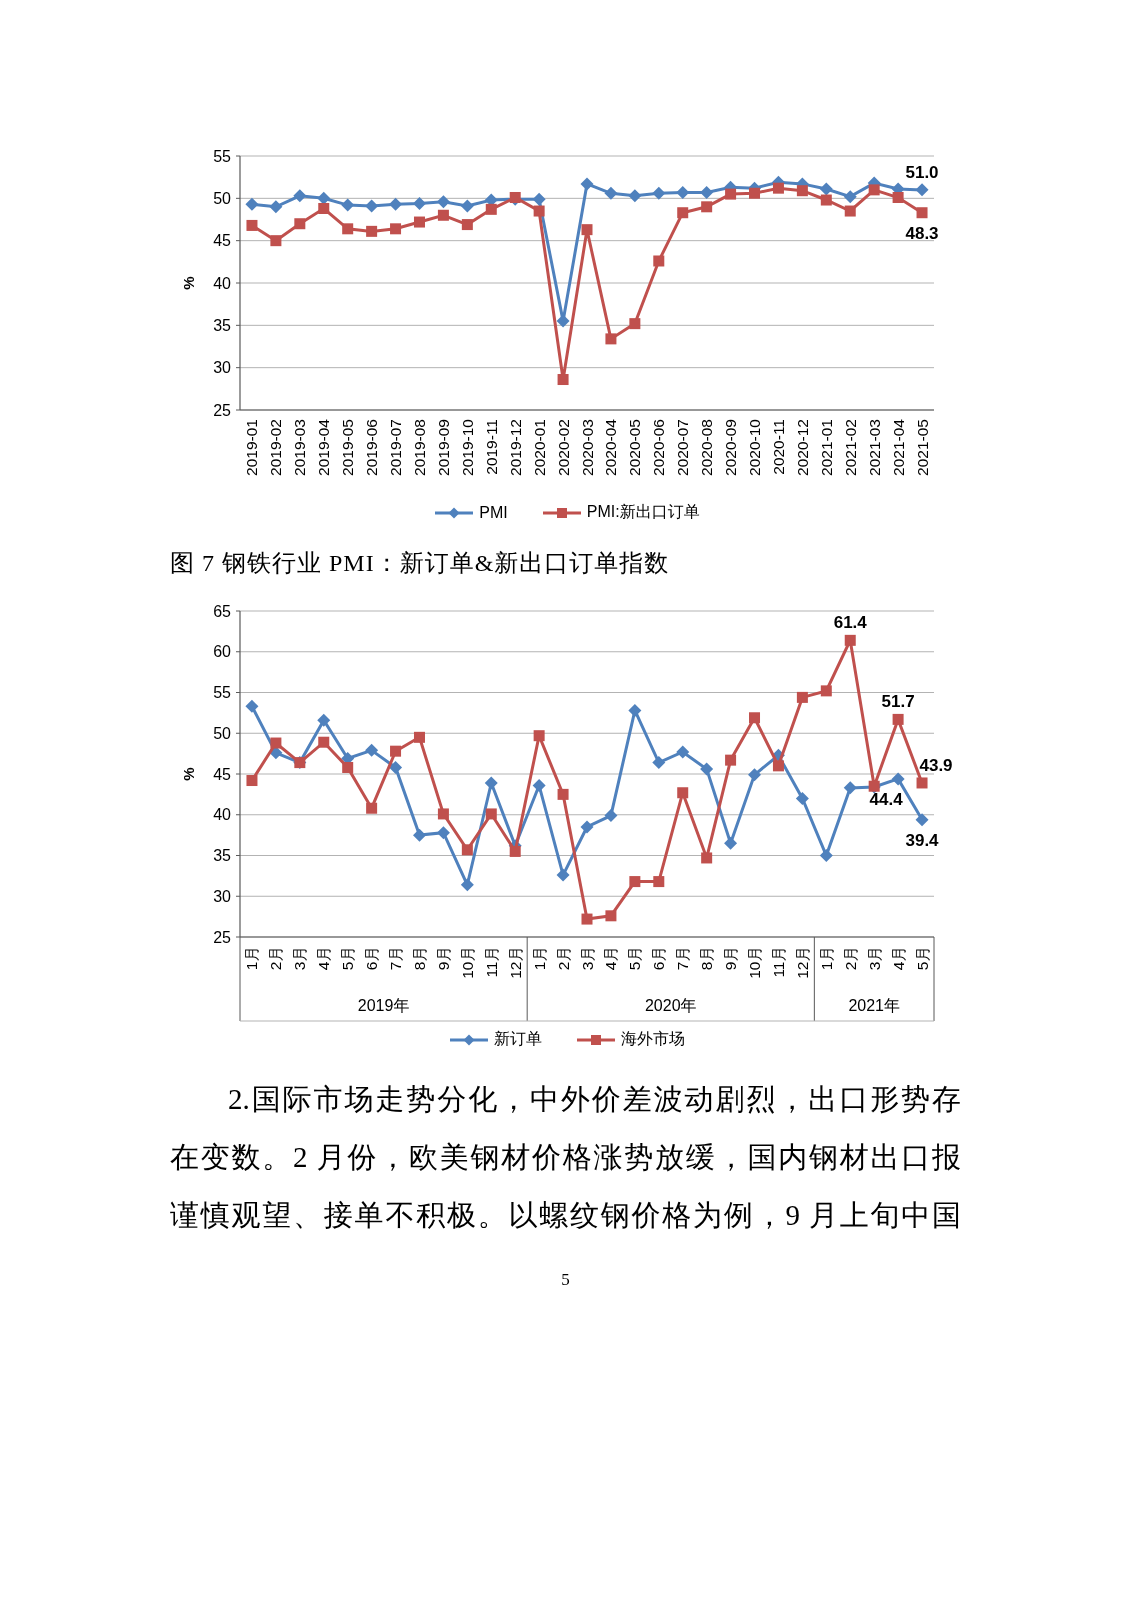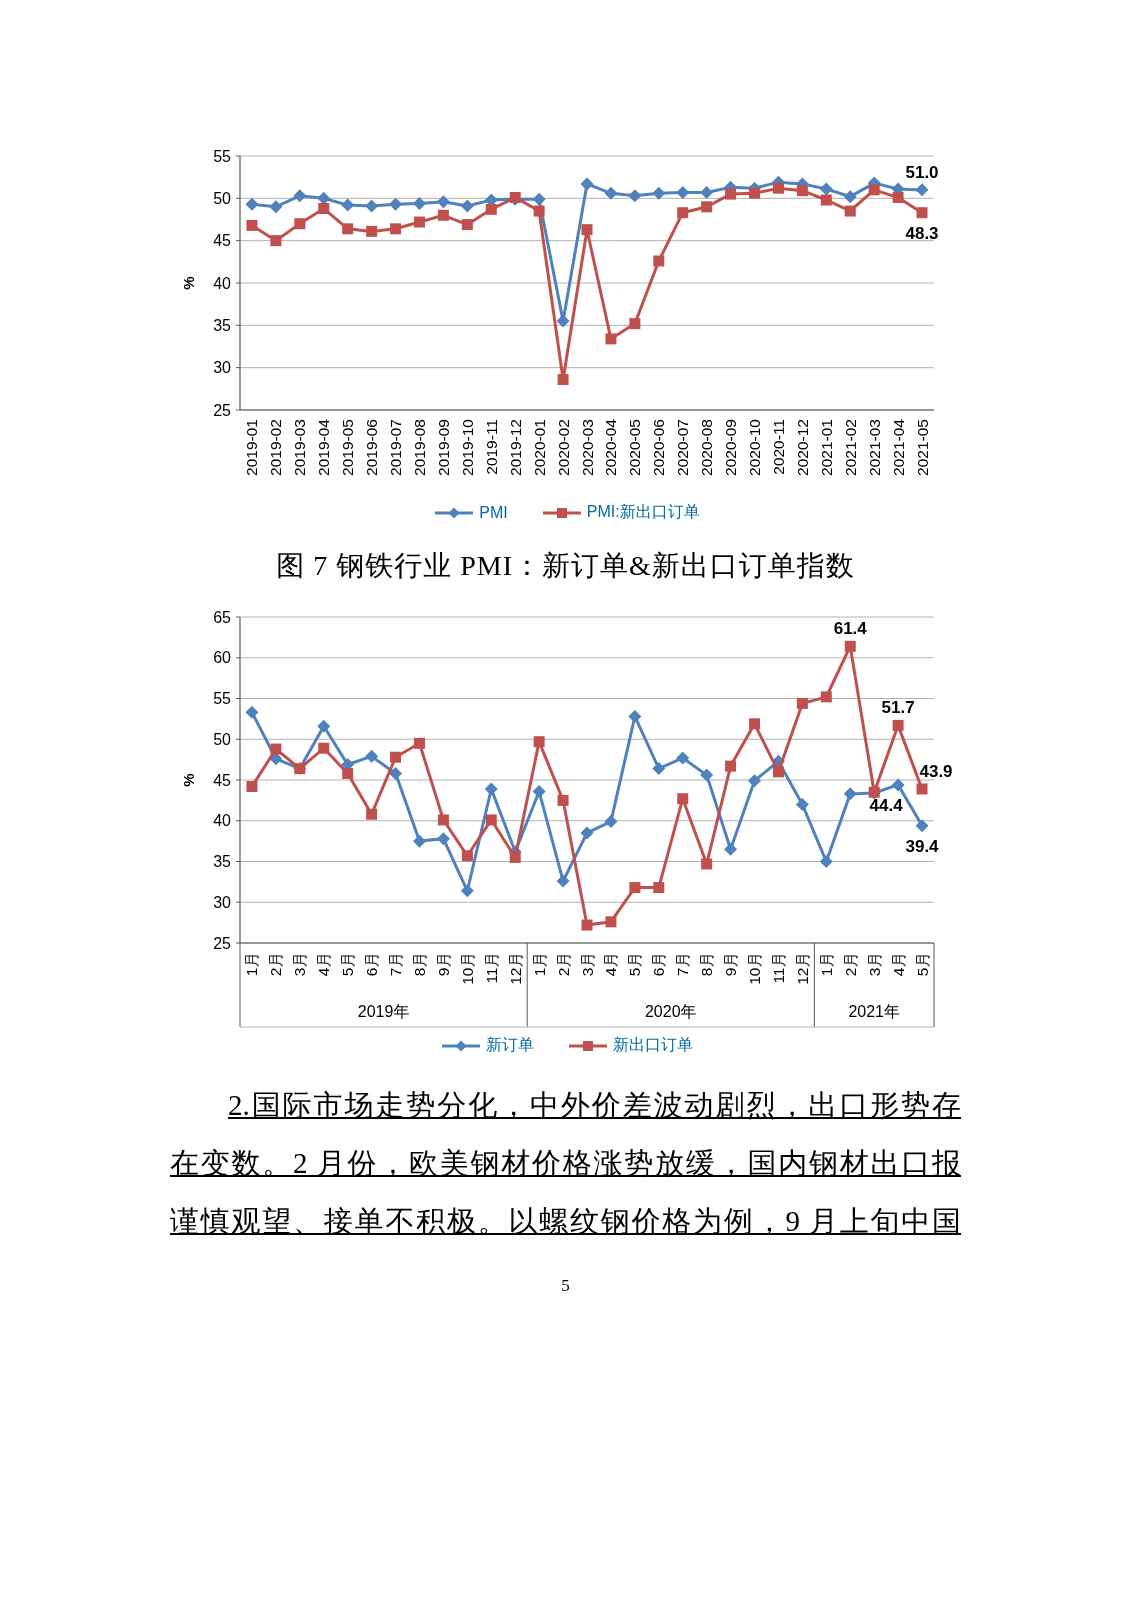--- a/index.html
+++ b/index.html
@@ -4,27 +4,27 @@
 <style>
   html,body{margin:0;padding:0;background:#e8e8e8;}
   .page{
     width:1131px;height:1600px;background:#ffffff;margin:0 auto;
     position:relative;box-sizing:border-box;padding-top:140px;
     font-family:"Liberation Serif",serif;color:#000;
   }
   .chart{margin:0 0 0 172px;padding:0;width:790px;}
   .chart svg{display:block;}
   .legend{display:flex;justify-content:center;align-items:center;gap:34px;
-    font-family:"Liberation Sans",sans-serif;font-size:16px;color:#0369a1;margin-top:2px;}
+    font-family:"Liberation Sans",sans-serif;font-size:16px;color:#000000;margin-top:2px;}
   .legend-item{display:inline-flex;align-items:center;gap:5px;}
   .caption{
-    margin:24px 170px 16px;text-align:center;
-    font-size:28px;letter-spacing:1px;font-family:"Liberation Serif",serif;
+    margin:24px 170px 16px;text-align:left;
+    font-size:24px;letter-spacing:1px;font-family:"Liberation Serif",serif;
   }
-  .paragraph{margin:20px 170px 0;width:791px;text-decoration:underline;}
+  .paragraph{margin:20px 170px 0;width:791px;}
   .para-line{
     font-size:29px;line-height:58px;text-align:justify;text-align-last:justify;
     font-family:"Liberation Serif",serif;white-space:nowrap;
   }
   .para-line.indent{padding-left:58px;}
   .page-number{margin-top:26px;text-align:center;font-size:17px;font-family:"Liberation Serif",serif;}
   
   .ytick{font:16px "Liberation Sans",sans-serif;fill:#000;}
   .xtick{font:15.5px "Liberation Sans",sans-serif;fill:#000;}
   .yeartick{font:16px "Liberation Sans",sans-serif;fill:#000;}
@@ -333,21 +333,21 @@
             <line x1="1" y1="8" x2="39" y2="8" stroke="#4F81BD" stroke-width="3"></line>
             <path d="M 20 2.5 L 25.5 8 L 20 13.5 L 14.5 8 Z" fill="#4F81BD"></path>
           </svg>
           <span>新订单</span>
         </span>
         <span class="legend-item">
           <svg width="40" height="16">
             <line x1="1" y1="8" x2="39" y2="8" stroke="#C0504D" stroke-width="3"></line>
             <rect x="15" y="3" width="10" height="10" fill="#C0504D"></rect>
           </svg>
-          <span>新出口订单</span>
+          <span>海外市场</span>
         </span>
       </div>
   </figure>
 
   <div id="paragraph" class="paragraph">
       <div class="para-line indent">2.国际市场走势分化，中外价差波动剧烈，出口形势存</div>
       <div class="para-line">在变数。2 月份，欧美钢材价格涨势放缓，国内钢材出口报</div>
       <div class="para-line">谨慎观望、接单不积极。以螺纹钢价格为例，9 月上旬中国</div>
     </div>
 

